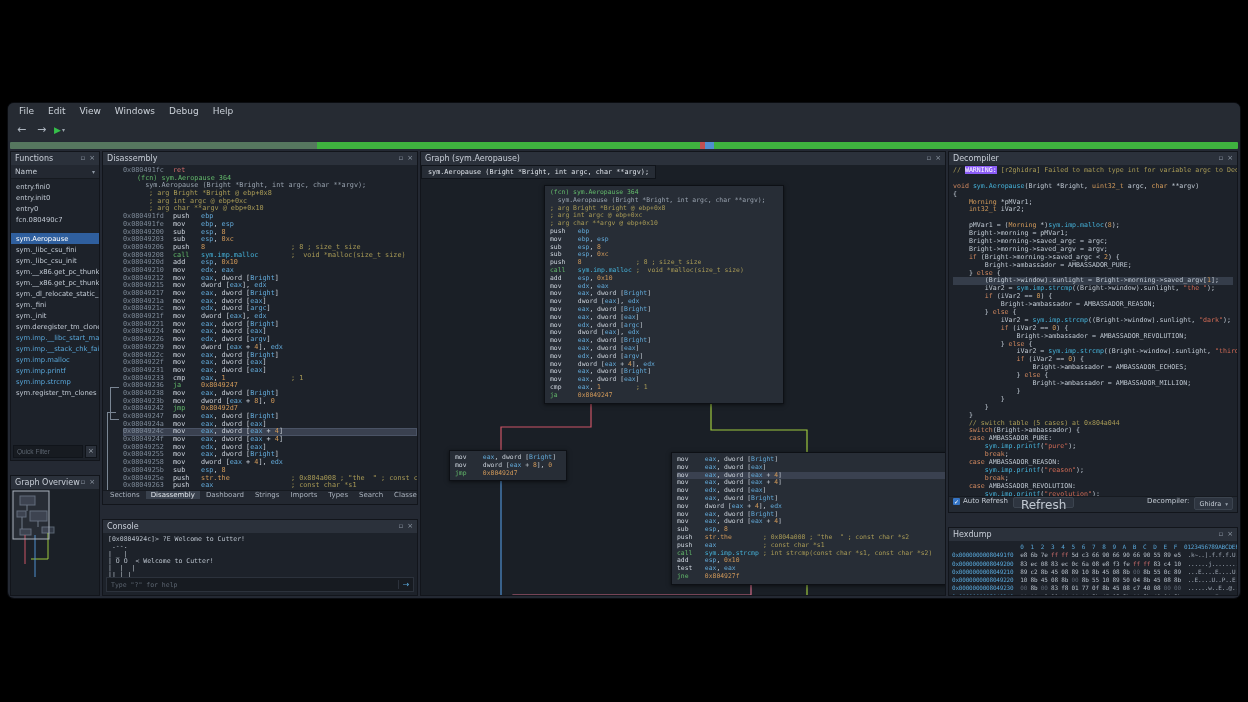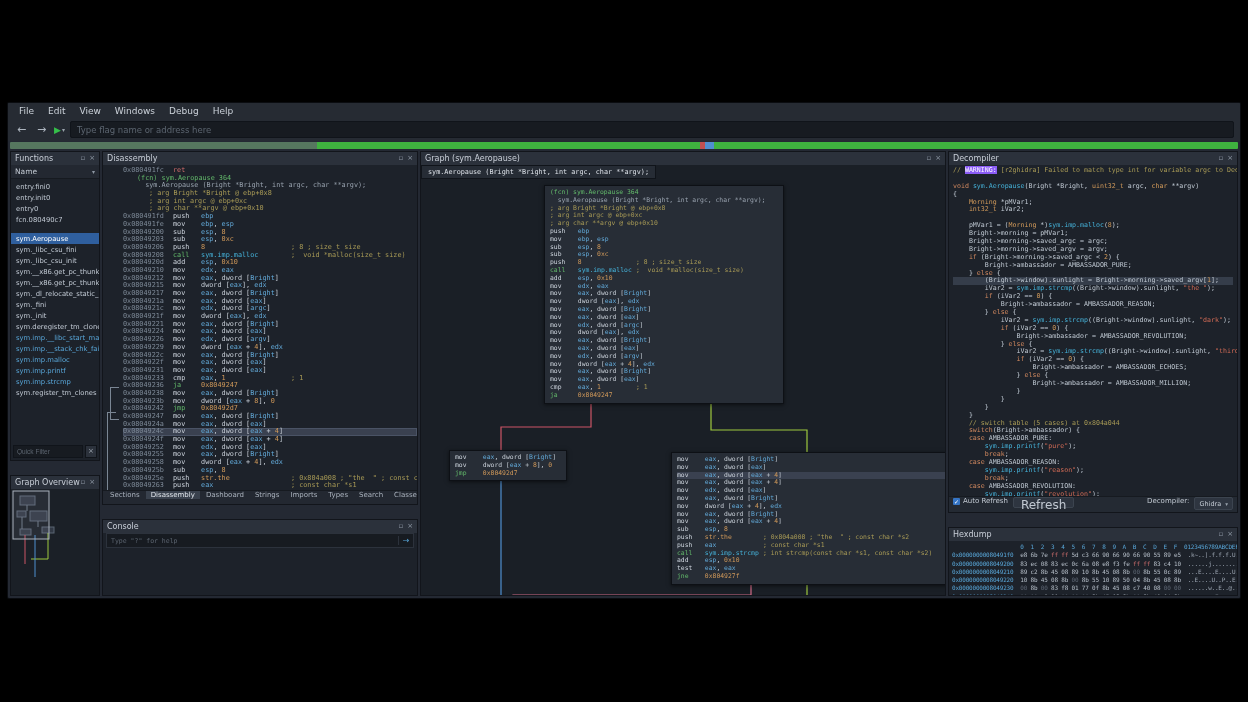--- a/index.html
+++ b/index.html
@@ -1,19 +1,19 @@
 <!DOCTYPE html>
 <html><head>
 <meta charset="utf-8">
 <style>
   html,body{margin:0;padding:0;background:#000;width:1248px;height:702px;overflow:hidden;
     font-family:"DejaVu Sans",sans-serif;-webkit-font-smoothing:antialiased;}
   .screen{position:relative;width:1248px;height:702px;background:#000;}
   .app-window{position:absolute;left:8px;top:103px;width:1232px;height:495px;background:#242933;
-    border-radius:1px;overflow:hidden;box-shadow:0 0 0 1px #0a0c10,0 6px 24px rgba(0,0,0,.6);}
+    border-radius:6px;overflow:hidden;box-shadow:0 0 0 1px #0a0c10,0 6px 24px rgba(0,0,0,.6);}
   
   .menubar{height:15px;display:flex;align-items:center;padding:0 4px;background:#262b33;}
   .menu-item{font-size:9px;color:#ccd2da;padding:0 7px;cursor:default;}
   .toolbar{height:23px;display:flex;align-items:center;padding:0 6px;gap:5px;background:#262b33;}
   .tb-btn{color:#aeb6c0;font-size:11px;width:15px;text-align:center;}
   .tb-run{color:#35c04a;font-size:9px;width:auto;display:flex;align-items:center;gap:1px;}
   .tb-run .caret{color:#98a1ab;font-size:6px;}
   .addr-input{flex:1;height:15px;background:#171b21;border:1px solid #10141a;border-radius:2px;
     color:#c6cdd5;font-size:8.5px;padding:0 6px;outline:none;font-family:"DejaVu Sans",sans-serif;}
   .addr-input::placeholder{color:#5c6570;}
@@ -126,21 +126,20 @@
         <span class="menu-item">Help</span>
       </div>
 
     <div class="toolbar">
       <span class="tb-btn"><span>←</span></span>
       <span class="tb-btn"><span>→</span></span>
       <span class="tb-run">
           <span>▶</span>
           <span class="caret">▾</span>
         </span>
-      <input class="addr-input" placeholder="Type flag name or address here" style="">
     </div>
 
     <div class="seekbar" id="seekbar">
         <div class="seek-seg" style="flex-grow: 307; background: rgb(86, 119, 95);"></div>
         <div class="seek-seg" style="flex-grow: 383; background: rgb(63, 179, 63);"></div>
         <div class="seek-seg" style="flex-grow: 5; background: rgb(192, 80, 80);"></div>
         <div class="seek-seg" style="flex-grow: 9; background: rgb(79, 143, 208);"></div>
         <div class="seek-seg" style="flex-grow: 524; background: rgb(63, 179, 63);"></div>
       </div>
 
@@ -279,20 +278,21 @@
         </section>
 
         <section class="dock" style="flex:1">
           <header class="dock-header">
             <span class="dock-title">Console</span>
             <span class="dock-btns">
                 <span>▫</span>
                 <span>×</span>
               </span>
           </header>
+          <div class="console-body" id="console-body"><div>[0x0804924c]&gt; ?E Welcome to Cutter!</div><div> .--.</div><div>| _ |</div><div>| O O  &lt; Welcome to Cutter!</div><div>|  |  |</div><div>|| | |</div><div>|`-'|</div></div>
           <div class="console-input-row">
             <input placeholder="Type &quot;?&quot; for help" style="">
             <span class="console-run">→</span>
           </div>
         </section>
       </div>
 
       <div class="col col3">
         <section class="dock" style="flex:1">
           <header class="dock-header">

